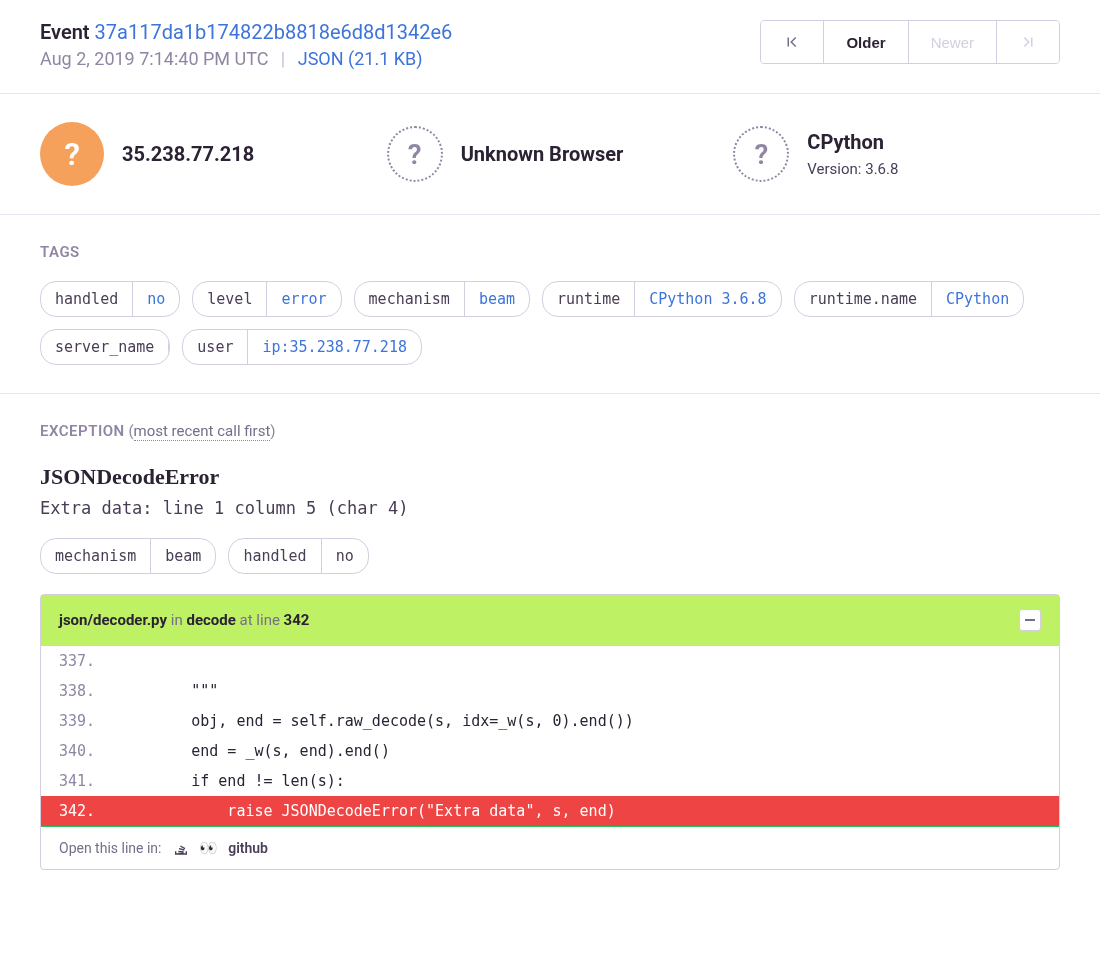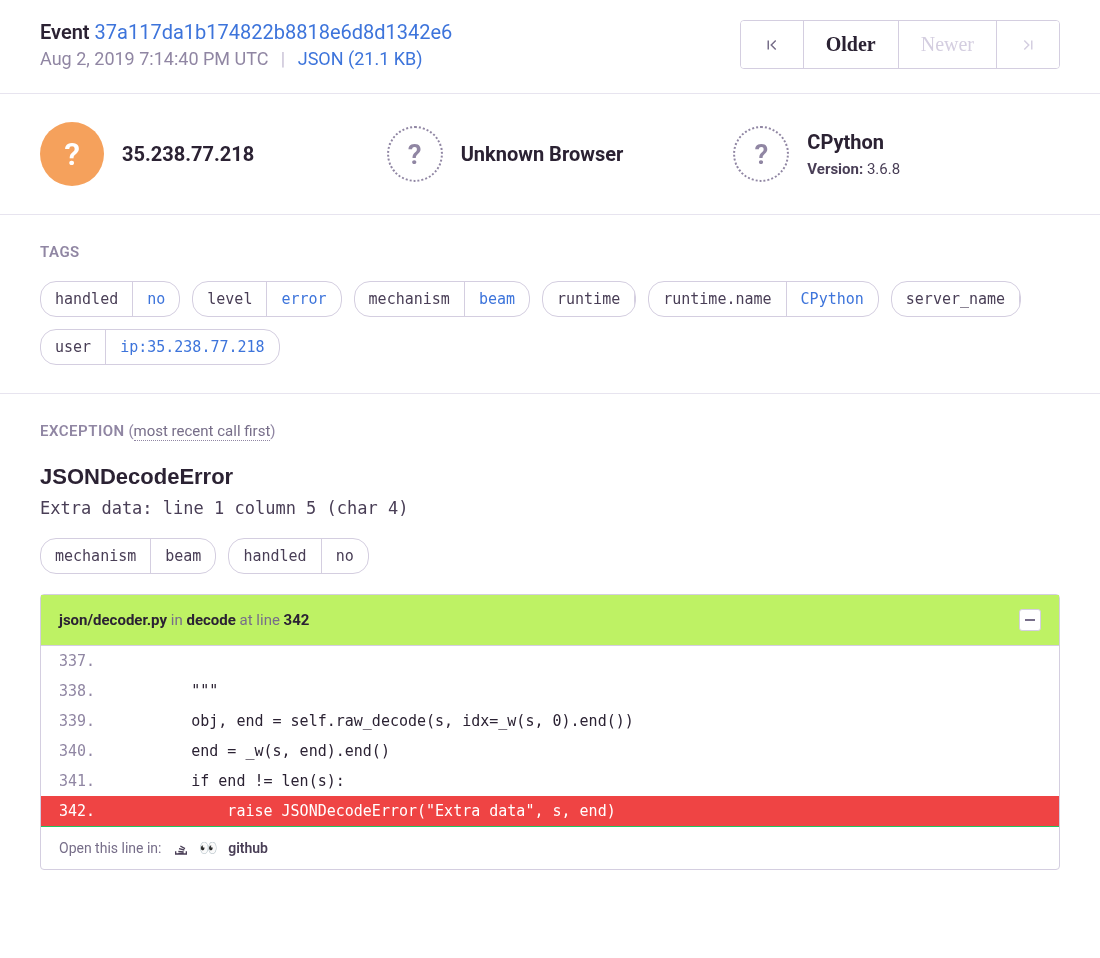--- a/index.html
+++ b/index.html
@@ -5,49 +5,49 @@
 * { box-sizing: border-box; margin: 0; padding: 0; }
 body { font-family: -apple-system, BlinkMacSystemFont, "Segoe UI", Roboto, sans-serif; color: #2b2233; background: #fff; width: 1100px; }
 .header { padding: 20px 40px 24px; border-bottom: 1px solid #e7e4ef; display: flex; justify-content: space-between; align-items: flex-start; }
 .event-title { font-size: 20px; }
 .event-label { font-weight: 600; color: #2b2233; }
 .event-id { color: #3d74db; font-weight: 400; }
 .event-meta { font-size: 18px; color: #9086a3; margin-top: 4px; }
 .event-meta .sep { margin: 0 8px; color: #c6bed4; }
 .json-link { color: #3d74db; }
 .nav-buttons { display: flex; border: 1px solid #d4cee0; border-radius: 4px; overflow: hidden; }
-.nav-btn { padding: 12px 22px; border: none; background: #fff; border-right: 1px solid #d4cee0; font-size: 20px; cursor: pointer; color: #776e89; display: flex; align-items: center; font-family: Liberation Serif, serif; }
+.nav-btn { padding: 12px 22px; border: none; background: #fff; border-right: 1px solid #d4cee0; font-size: 15px; cursor: pointer; color: #776e89; display: flex; align-items: center; }
 .nav-btn:last-child { border-right: none; }
 .nav-btn.older { font-weight: 600; color: #2b2233; }
 .nav-btn.disabled { color: #d4cee0; cursor: default; }
 .context { display: flex; padding: 28px 40px; border-bottom: 1px solid #e7e4ef; gap: 20px; }
 .context-item { display: flex; align-items: center; gap: 18px; flex: 1; }
 .avatar { width: 64px; height: 64px; border-radius: 50%; display: flex; align-items: center; justify-content: center; font-size: 32px; font-weight: 600; }
 .avatar.orange { background: #f5a15c; color: #fff; }
 .avatar.dotted { border: 2px dotted #9086a3; color: #9086a3; width: 56px; height: 56px; font-size: 28px; }
 .context-title { font-size: 20px; font-weight: 700; color: #2b2233; }
 .context-sub { font-size: 15px; color: #493e56; margin-top: 6px; }
-.context-sub .label { font-weight: 700; }
+.context-sub .label { font-weight: 400; }
 .section { padding: 28px 40px; border-bottom: 1px solid #e7e4ef; }
 .section-title { font-size: 15px; font-weight: 600; color: #9086a3; letter-spacing: 0.5px; margin-bottom: 20px; }
 .tags-row { display: flex; flex-wrap: wrap; gap: 12px; }
 .tag { display: inline-flex; border: 1px solid #d4cee0; border-radius: 16px; font-family: "SFMono-Regular", Consolas, monospace; font-size: 15px; overflow: hidden; }
 .tag-key { padding: 8px 14px; color: #493e56; border-right: 1px solid #d4cee0; }
 .tag-val { padding: 8px 14px; color: #3d74db; }
 .tag-plain .tag-key { border-right: 1px solid #d4cee0; }
 .tag-plain .tag-val { color: #493e56; }
 .exception-header { display: flex; justify-content: space-between; align-items: flex-end; margin-bottom: 24px; }
 .exc-title { font-size: 15px; color: #9086a3; }
 .exc-title .label { font-weight: 600; letter-spacing: 0.5px; }
 .exc-title .hint { color: #776e89; border-bottom: 1px dotted #9086a3; }
 .toggle-group { display: flex; border: 1px solid #d4cee0; border-radius: 4px; overflow: hidden; }
 .toggle-btn { padding: 8px 16px; font-size: 15px; border: none; background: #fff; cursor: pointer; font-weight: 600; border-right: 1px solid #d4cee0; }
 .toggle-btn:last-child { border-right: none; }
 .toggle-btn.active { background: #6c5fc7; color: #fff; }
-.exc-name { font-size: 22px; font-weight: 700; font-family: Liberation Sans, sans-serif; margin-bottom: 8px; }
+.exc-name { font-size: 22px; font-weight: 700; font-family: Liberation Serif, serif; margin-bottom: 8px; }
 .exc-msg { font-size: 17px; font-family: "SFMono-Regular", Consolas, monospace; color: #493e56; margin-bottom: 20px; }
 .frame { border: 1px solid #d4cee0; border-radius: 4px; margin-top: 20px; }
 .frame-header { background: #bef264; padding: 14px 18px; border-bottom: 1px solid #d4cee0; display: flex; justify-content: space-between; align-items: center; font-size: 15px; }
 .frame-header .path { font-weight: 700; }
 .frame-header .fn { font-weight: 700; }
 .frame-header .in, .frame-header .at { color: #776e89; font-weight: 400; }
 .frame-header .line { font-weight: 700; }
 .collapse-btn { width: 22px; height: 22px; border: 1px solid #d4cee0; border-radius: 3px; background: #fff; display: flex; align-items: center; justify-content: center; cursor: pointer; color: #776e89; font-size: 14px; }
 .code-block { font-family: "SFMono-Regular", Consolas, monospace; font-size: 15px; }
 .code-line { display: flex; padding: 6px 18px; }
@@ -123,20 +123,21 @@
       <div class="tag">
         <span class="tag-key">level</span>
         <span class="tag-val">error</span>
       </div>
       <div class="tag">
         <span class="tag-key">mechanism</span>
         <span class="tag-val">beam</span>
       </div>
       <div class="tag">
         <span class="tag-key">runtime</span>
+        <span class="tag-val">CPython 3.6.8</span>
       </div>
       <div class="tag">
         <span class="tag-key">runtime.name</span>
         <span class="tag-val">CPython</span>
       </div>
       <div class="tag">
         <span class="tag-key">server_name</span>
       </div>
       <div class="tag">
         <span class="tag-key">user</span>

